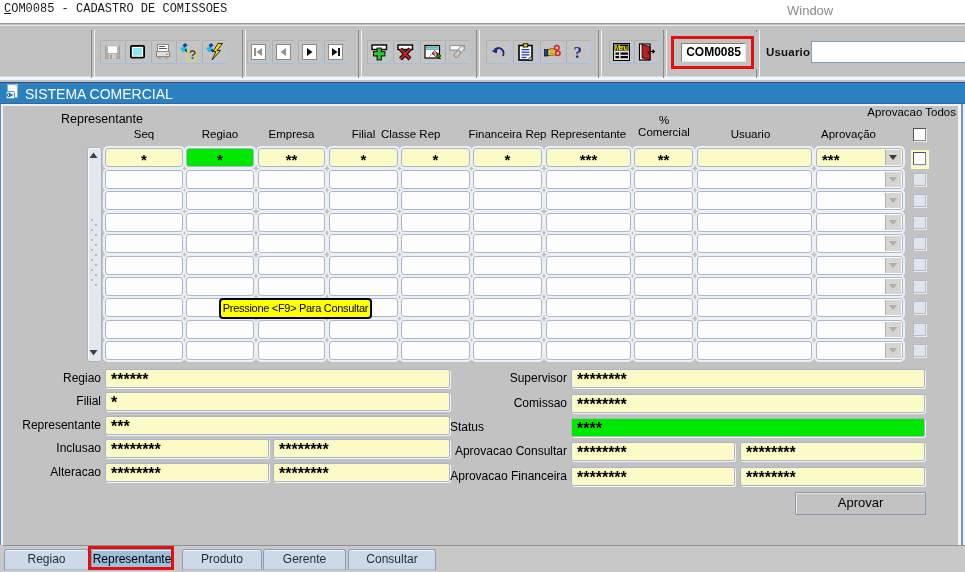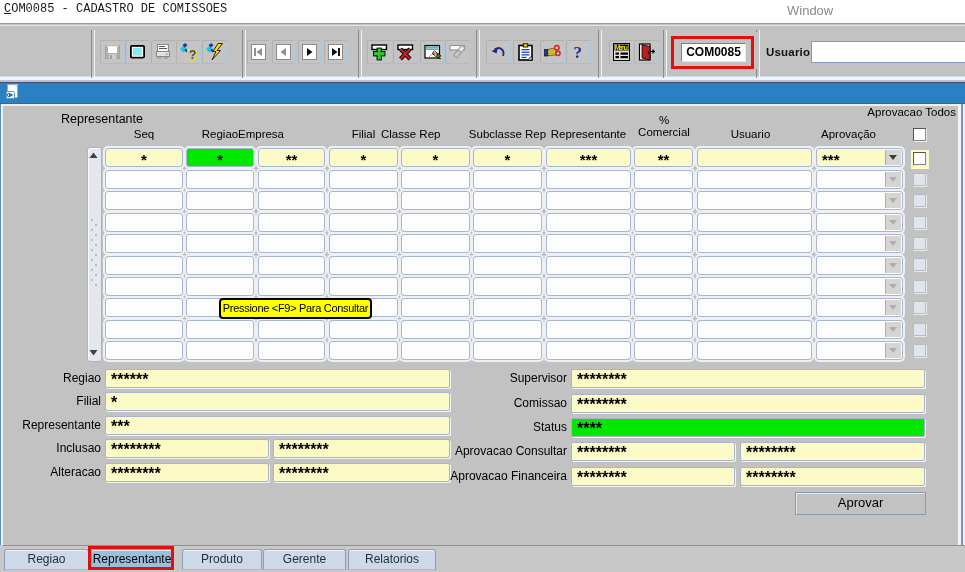--- a/index.html
+++ b/index.html
@@ -244,44 +244,45 @@
         <polygon points="3,3 3,11 8.5,7" fill="#111"></polygon>
         <rect x="9" y="3" width="2" height="8" fill="#111"></rect>
       </svg></span>
   </div>
 <div class="ab" style="left:667px;top:32px;width:91px;height:37px;background:#c2c2c2;"></div>
 <div class="ab redbox" style="left:671px;top:36px;width:77px;height:27px;"></div>
 <div class="ab" style="left:681px;top:43px;width:63px;height:17px;background:#fff;border:1px solid #808080;border-bottom-color:#e8e8e4;border-right-color:#e8e8e4;font-size:12px;font-weight:bold;text-align:center;line-height:17px;">COM0085</div>
 <div class="ab" style="left:766px;top:46px;font-size:11.5px;font-weight:bold;letter-spacing:0.2px;color:#111;">Usuario</div>
 <div class="ab" style="left:811px;top:41px;width:154px;height:20px;background:#fff;border:1px solid #7f9db9;"></div>
 <div class="ab" id="bluebar">
+    <div class="ab txt">SISTEMA COMERCIAL</div>
     <svg class="ab" style="left:5px;top:1px" width="16" height="16" viewBox="0 0 16 16">
       <rect x="2.5" y="0.5" width="10" height="13" fill="#fdfdfd" stroke="#8ab0d0"></rect>
       <polygon points="9,0.5 12.5,0.5 12.5,4" fill="#b8d4e8"></polygon>
       <rect x="1.5" y="7.5" width="8" height="7" rx="1" fill="#e8f2fa" stroke="#6898c4"></rect>
       <polygon points="4,9 8.5,11 4,13" fill="#1868a8"></polygon>
       <circle cx="4" cy="11" r="1.7" fill="none" stroke="#2878b8" stroke-width="1"></circle>
     </svg>
   </div>
 <div class="ab" id="winbody"></div>
 <div class="ab" style="left:0;top:104px;width:965px;height:2px;background:#f0efeb;"></div>
 <div class="ab" style="left:0;top:104px;width:1px;height:441px;background:#5590c0;"></div>
 <div class="ab" style="left:1px;top:104px;width:2px;height:441px;background:#f2f2f2;"></div>
 <div class="ab" style="left:958px;top:104px;width:3px;height:441px;background:#f4f4f4;"></div>
 <div class="ab" style="left:961px;top:104px;width:2px;height:441px;background:#7693c4;"></div>
 <div class="ab" style="left:963px;top:104px;width:2px;height:441px;background:#f0f0f0;"></div>
 <div class="ab" id="botline"></div>
 <div class="ab lbl" style="left:61px;top:112px;">Representante</div>
 <div class="ab hlbl" style="left:756px;top:106px;width:200px;text-align:right;">Aprovacao Todos</div>
 <div class="ab hlbl" style="left:85px;top:128px;width:118px;text-align:center;">Seq</div>
 <div class="ab hlbl" style="left:166px;top:128px;width:108px;text-align:center;">Regiao</div>
-<div class="ab hlbl" style="left:238px;top:128px;width:107px;text-align:left;">Empresa</div>
+<div class="ab hlbl" style="left:238px;top:128px;width:107px;text-align:center;">Empresa</div>
 <div class="ab hlbl" style="left:309px;top:128px;width:109px;text-align:center;">Filial</div>
 <div class="ab hlbl" style="left:381px;top:128px;width:109px;text-align:left;">Classe Rep</div>
-<div class="ab hlbl" style="left:453px;top:128px;width:109px;text-align:center;">Subclasse Rep</div>
+<div class="ab hlbl" style="left:453px;top:128px;width:109px;text-align:center;">Financeira Rep</div>
 <div class="ab hlbl" style="left:526px;top:128px;width:125px;text-align:center;">Representante</div>
 <div class="ab hlbl" style="left:673px;top:128px;width:155px;text-align:center;">Usuario</div>
 <div class="ab hlbl" style="left:785px;top:128px;width:127px;text-align:center;">Aprovação</div>
 <div class="ab hlbl" style="left:614px;top:114px;width:100px;text-align:center;">%</div>
 <div class="ab hlbl" style="left:614px;top:126px;width:100px;text-align:center;">Comercial</div>
 <div class="ab chk" style="left:913px;top:128px;"></div>
 <div class="ab" id="sbar">
     <div class="sarr" style="top:1px"><svg width="11" height="14">
         <polygon points="5.5,3.5 9.5,9 1.5,9" fill="#3a4252"></polygon>
       </svg></div>
@@ -483,21 +484,21 @@
     <span>********</span>
   </div>
 <div class="ab rlbl" style="left:367px;top:371px;width:200px;">Supervisor</div>
 <div class="ab ff" style="left:571px;top:369px;width:352px;">
     <span>********</span>
   </div>
 <div class="ab rlbl" style="left:367px;top:396px;width:200px;">Comissao</div>
 <div class="ab ff" style="left:571px;top:394px;width:352px;">
     <span>********</span>
   </div>
-<div class="ab rlbl" style="left:367px;top:420px;width:200px;">Status</div>
+<div class="ab rlbl" style="left:367px;top:420px;width:200px;text-align:center;">Status</div>
 <div class="ab ff green" style="left:571px;top:418px;width:352px;">
     <span>****</span>
   </div>
 <div class="ab rlbl" style="left:367px;top:444px;width:200px;">Aprovacao Consultar</div>
 <div class="ab ff" style="left:571px;top:442px;width:162px;">
     <span>********</span>
   </div>
 <div class="ab ff" style="left:740px;top:442px;width:183px;">
     <span>********</span>
   </div>
@@ -507,13 +508,13 @@
   </div>
 <div class="ab ff" style="left:740px;top:467px;width:183px;">
     <span>********</span>
   </div>
 <div class="ab" id="aprovar">Aprovar</div>
 <div class="ab" id="tabstrip"></div>
 <div class="ab tab" style="left:4px;width:83px;">Regiao</div>
 <div class="ab tab actv" style="left:91px;width:80px;">Representante</div>
 <div class="ab tab" style="left:182px;width:78px;">Produto</div>
 <div class="ab tab" style="left:263px;width:81px;">Gerente</div>
-<div class="ab tab" style="left:348px;width:86px;">Relatorios</div>
+<div class="ab tab" style="left:348px;width:86px;">Consultar</div>
 <div class="ab redbox" style="left:88px;top:546px;width:80px;height:18px;"></div>
 </body></html>

